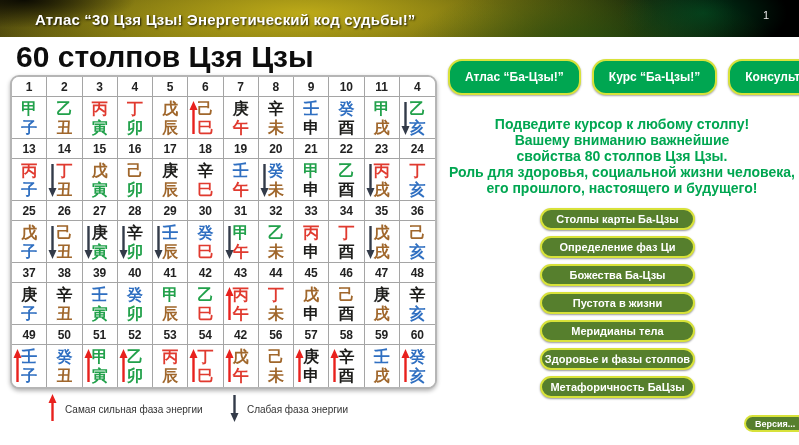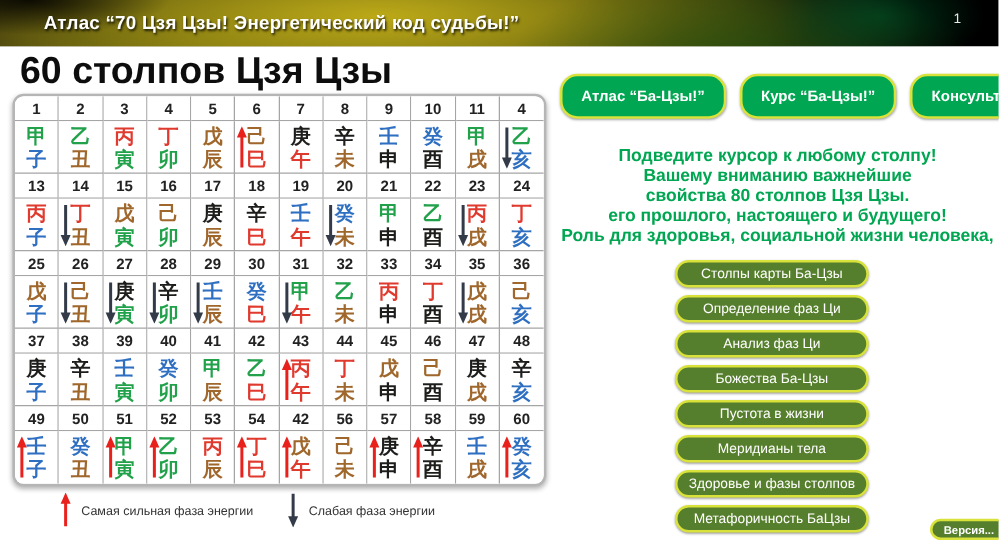--- a/index.html
+++ b/index.html
@@ -53,33 +53,33 @@
   .top-nav{position:absolute;left:448px;top:59px;display:flex;gap:11px}
   .nav-btn{height:27px;padding:16px 15px;border-radius:14px;display:flex;align-items:center;
     justify-content:center;background:var(--button-green);border:2px solid var(--button-border-yellow);
     color:#fff;font-weight:bold;font-size:12px;white-space:nowrap;cursor:pointer;
     box-shadow:0 1px 2px rgba(0,0,0,.35)}
   .intro{position:absolute;left:448px;top:116px;width:348px;text-align:center;
     color:var(--button-green);font-weight:bold;font-size:14px;line-height:16px}
   .menu{position:absolute;left:540px;top:208px;width:155px;display:flex;flex-direction:column;gap:6px}
   .menu-btn{height:22px;border-radius:12px;display:flex;align-items:center;justify-content:center;
     background:var(--button-olive);border:2px solid var(--button-border-yellow);
-    color:#fff;font-weight:normal;font-size:11px;white-space:nowrap;cursor:pointer;
+    color:#fff;font-weight:bold;font-size:11px;white-space:nowrap;cursor:pointer;
     box-shadow:0 1px 2px rgba(0,0,0,.4)}
   .version-btn{position:absolute;left:744px;top:415px;height:17px;padding:0 9px;border-radius:9px;
     display:flex;align-items:center;justify-content:center;background:var(--button-olive);
     border:2px solid var(--button-border-yellow);color:#fff;font-weight:bold;font-size:9px;cursor:pointer}
 </style>
 </head>
 <body>
 
 <div class="slide">
 
   <div class="header">
-    <div class="header-title">Атлас “70 Цзя Цзы! Энергетический код судьбы!”</div>
+    <div class="header-title">Атлас “30 Цзя Цзы! Энергетический код судьбы!”</div>
     <div class="slide-num">1</div>
   </div>
 
   <div class="heading">60 столпов Цзя Цзы</div>
 
   <div class="jiazi-grid">
       <div class="num">1</div>
       <div class="num">2</div>
       <div class="num">3</div>
       <div class="num">4</div>
@@ -639,28 +639,27 @@
   <div class="top-nav">
       <div class="nav-btn">Атлас “Ба-Цзы!”</div>
       <div class="nav-btn">Курс “Ба-Цзы!”</div>
       <div class="nav-btn">Консультации ...</div>
     </div>
 
   <div class="intro">
       <div class="intro-line">Подведите курсор к любому столпу!</div>
       <div class="intro-line">Вашему вниманию важнейшие</div>
       <div class="intro-line">свойства 80 столпов Цзя Цзы.</div>
+      <div class="intro-line">Роль для здоровья, социальной жизни человека,</div>
       <div class="intro-line">его прошлого, настоящего и будущего!</div>
-      <div class="intro-line">Роль для здоровья, социальной жизни человека,</div>
     </div>
 
   <div class="menu">
       <div class="menu-btn">Столпы карты Ба-Цзы</div>
       <div class="menu-btn">Определение фаз Ци</div>
-      <div class="menu-btn">Анализ фаз Ци</div>
       <div class="menu-btn">Божества Ба-Цзы</div>
       <div class="menu-btn">Пустота в жизни</div>
       <div class="menu-btn">Меридианы тела</div>
       <div class="menu-btn">Здоровье и фазы столпов</div>
       <div class="menu-btn">Метафоричность БаЦзы</div>
     </div>
 
   <div class="version-btn">Версия...</div>
 
 </div>

